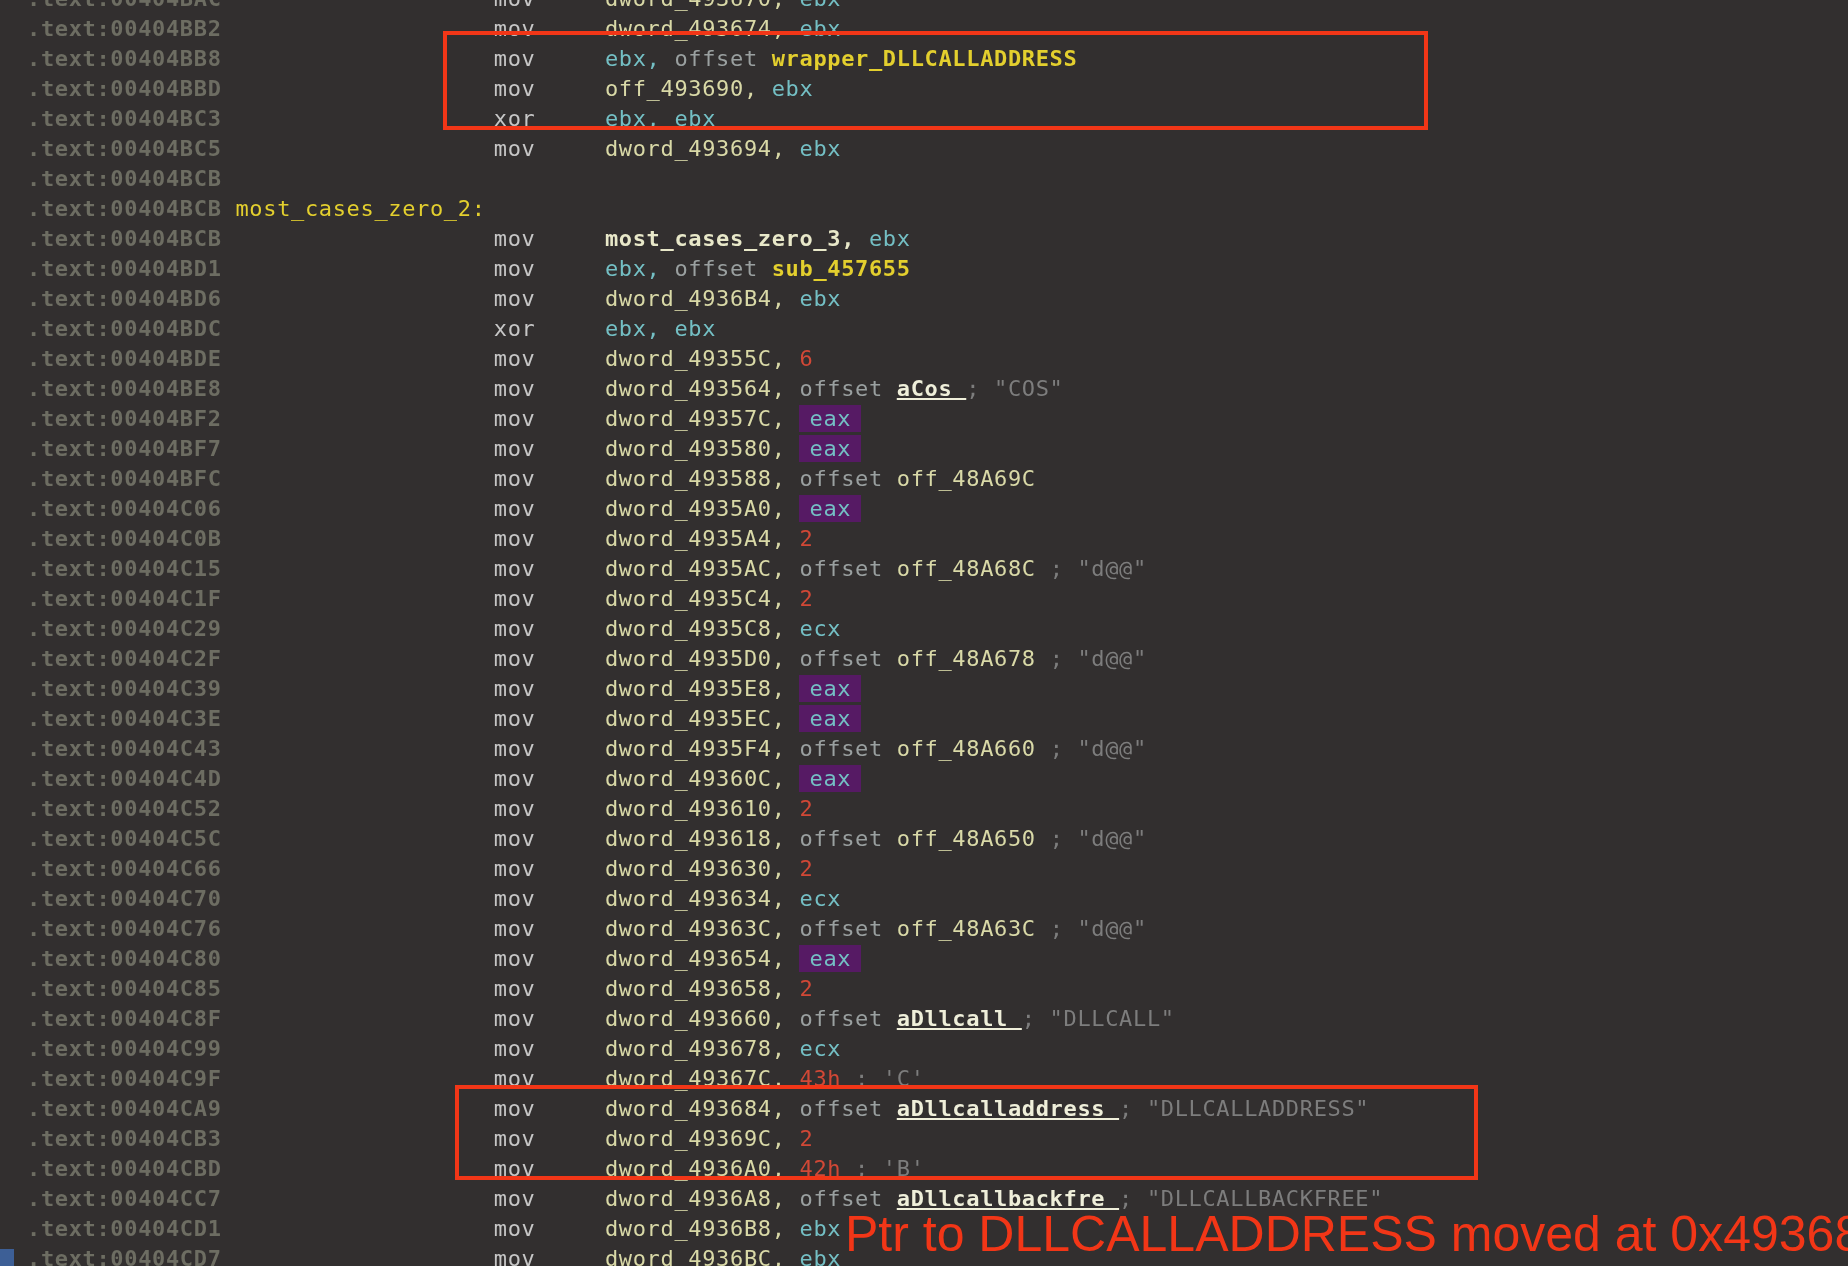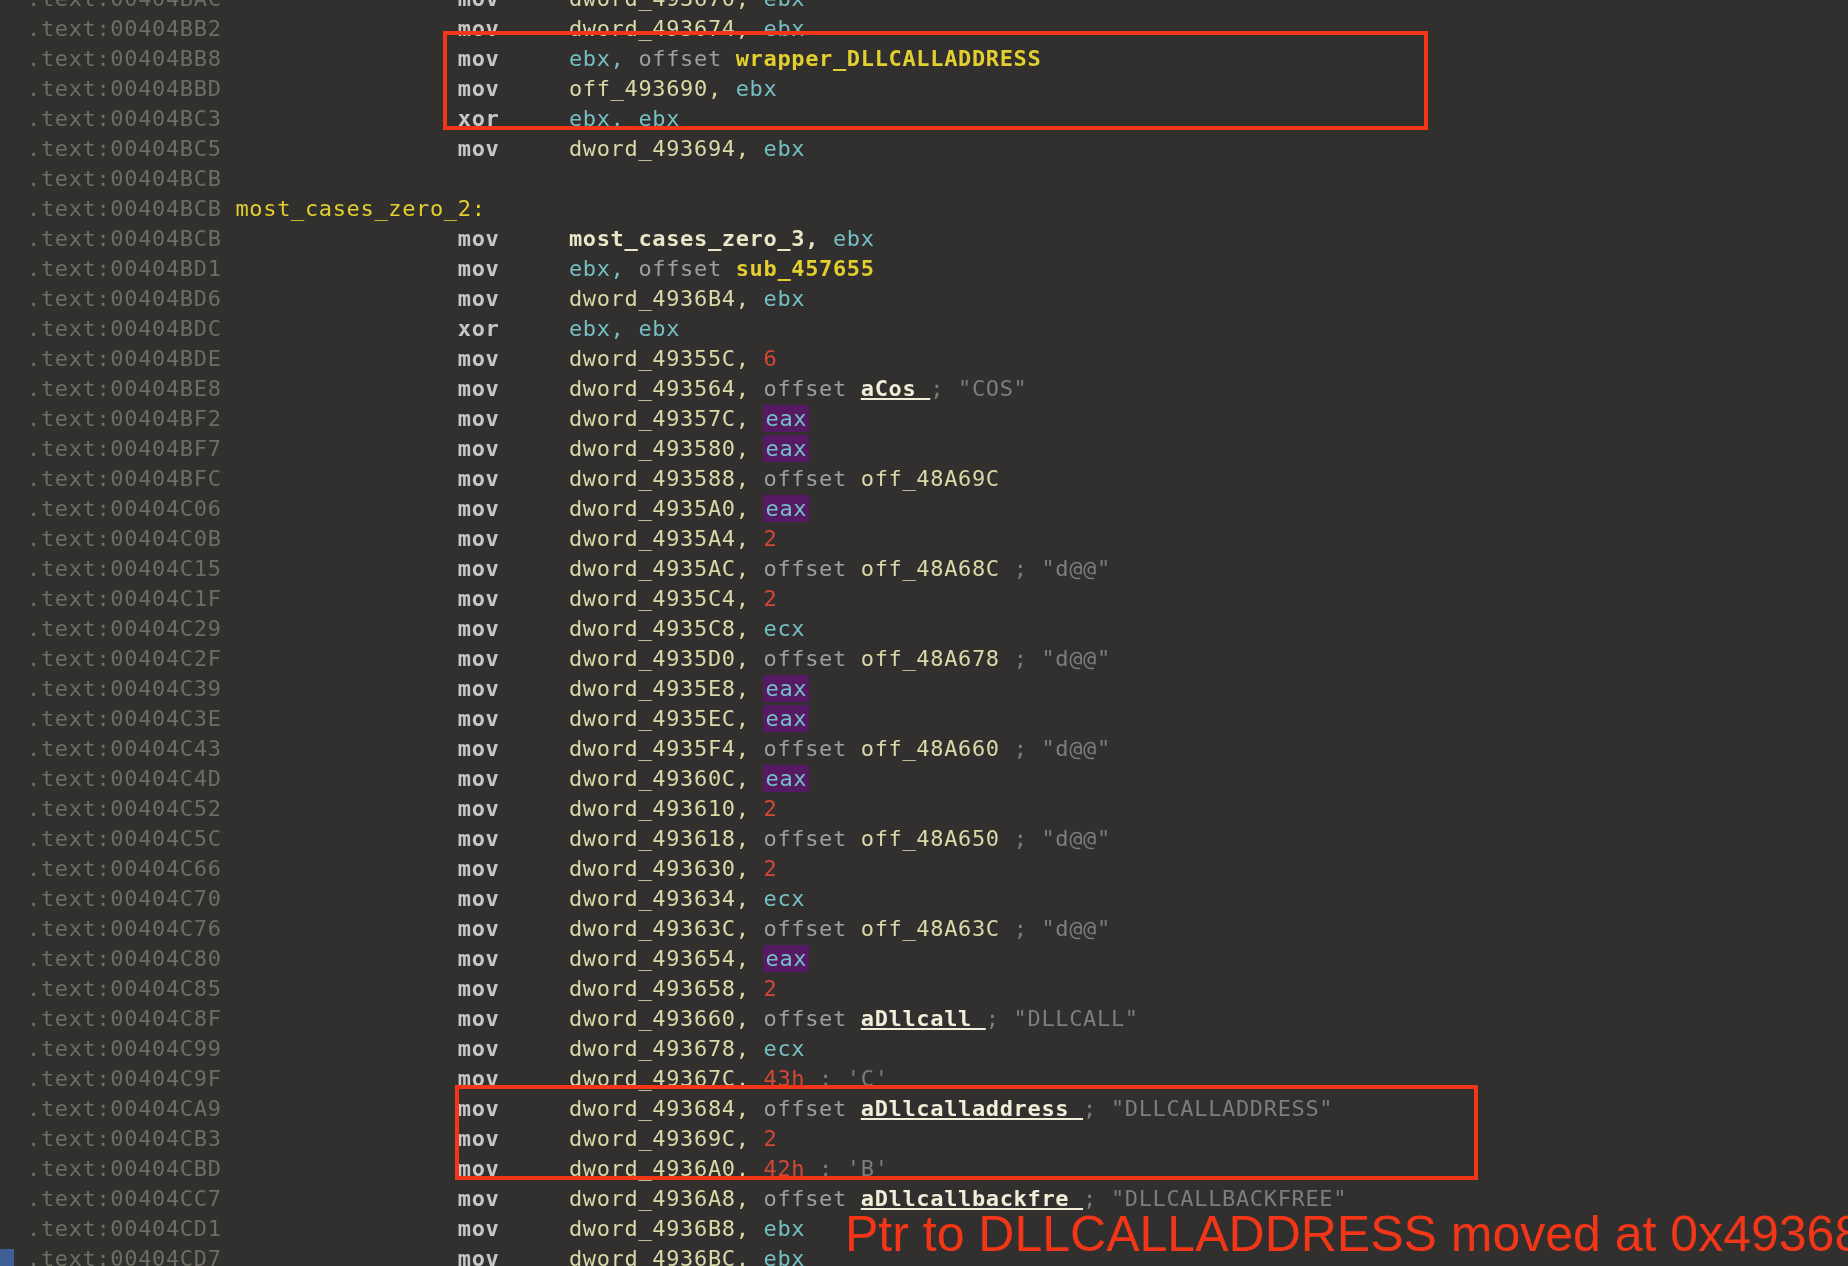--- a/index.html
+++ b/index.html
@@ -8,26 +8,26 @@
     background:var(--bg,#322f2f);
     font-family:"DejaVu Sans Mono","Liberation Mono",monospace;
   }
   #canvas{position:absolute;inset:0;width:1848px;height:1266px;overflow:hidden;}
   .code{
     position:absolute;left:27px;top:-16px;
     font-size:22px;line-height:30px;letter-spacing:0.65px;
     white-space:pre;color:#c6c6c6;
   }
   .row{height:30px;}
-  .addr{color:var(--addr,#6d6d62);}
+  .addr{color:var(--addr,#6d6d62);font-weight:bold;}
   .gap{color:transparent;}
-  .mn{color:var(--mn,#c6c6c6);font-weight:bold;}
+  .mn{color:var(--mn,#c6c6c6);font-weight:normal;margin-left:36px;}
   .t-d{color:var(--d,#d9d9a7);margin-top:48px;}
   .t-r{color:var(--r,#74bfc4);}
-  .t-rh{color:var(--r,#74bfc4);background:var(--hl,#561a64);padding:1px 2px;}
+  .t-rh{color:var(--r,#74bfc4);background:var(--hl,#561a64);padding:1px 10px;}
   .t-k{color:var(--k,#9aa0a0);}
   .t-n{color:var(--n,#d14836);}
   .t-c{color:var(--c,#7d7d7d);}
   .t-y{color:var(--y,#e3cf2e);font-weight:bold;}
   .t-s{color:var(--s,#efefda);font-weight:bold;text-decoration:underline;}
   .t-w{color:var(--w,#e8e8c9);font-weight:bold;}
   .lbl{color:var(--y,#e3cf2e);font-weight:normal;}
   .hlbox{
     position:absolute;box-sizing:border-box;
     border:4px solid var(--red,#f23617);

